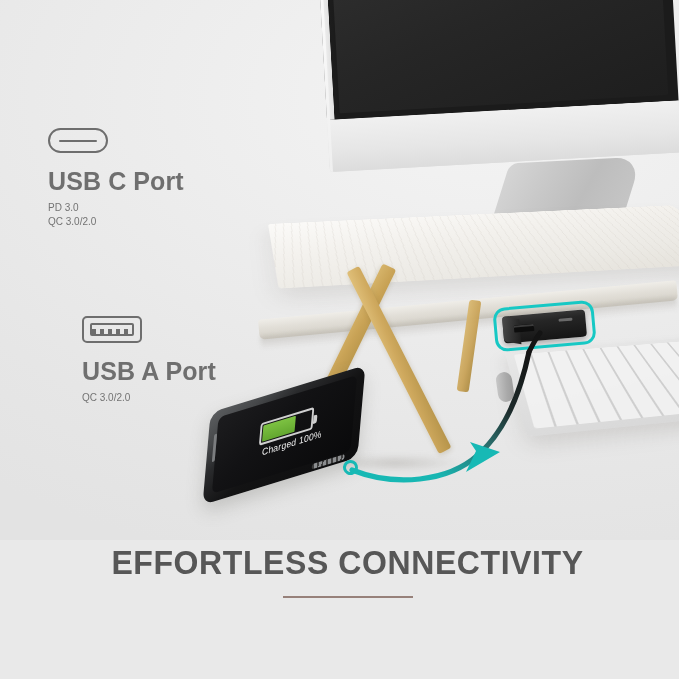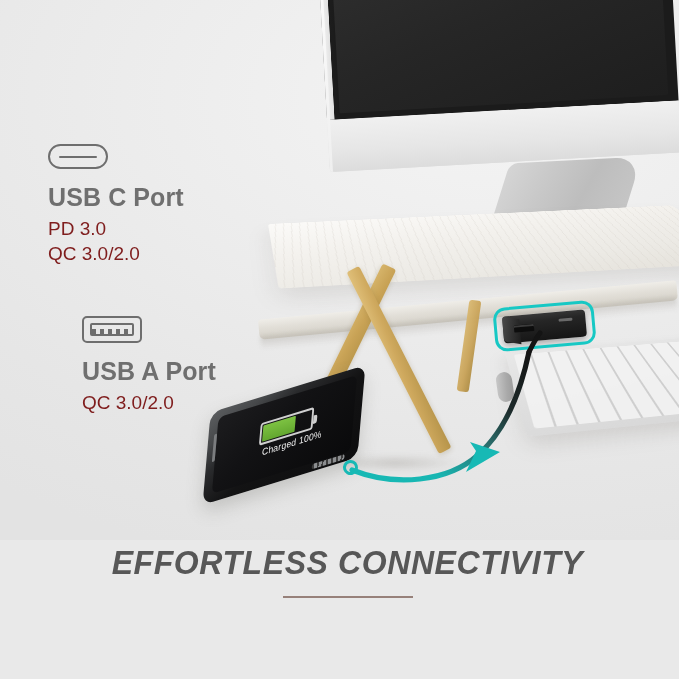--- a/index.html
+++ b/index.html
@@ -218,21 +218,21 @@
   
   .cable-svg { position: absolute; left: 0; top: 0; width: 679px; height: 540px; }
   .plug-ring {
     position: absolute; left: 343px; top: 460px; width: 15px; height: 15px;
     border: 3px solid #17b9b5; border-radius: 50%;
     transform: rotate(-18deg);
   }
 
   
   .feature { position: absolute; left: 48px; }
-  .feature-c { top: 144px; }
+  .feature-c { top: 128px; }
   .feature-a { top: 316px; margin-left: 34px; }
 
   .icon-usb-c {
     width: 60px; height: 25px;
     border: 2.4px solid #6e6e6e;
     border-radius: 13px;
     position: relative;
   }
   .icon-usb-c::after {
     content: ""; position: absolute; left: 9px; right: 9px; top: 50%;
@@ -253,26 +253,26 @@
     content: ""; position: absolute; left: 0; right: 0; bottom: 0; height: 5px;
     background: repeating-linear-gradient(90deg, #6e6e6e 0 4px, transparent 4px 8px);
   }
 
   .feature-title {
     margin-top: 14px;
     font-size: 25px; font-weight: bold; color: #6f6f6f;
     letter-spacing: .1px; white-space: nowrap;
   }
   .feature-spec {
-    margin-top: 6px; font-size: 19px; color: #7f1d1d; white-space: nowrap;
+    margin-top: 6px; font-size: 10px; color: #737373; white-space: nowrap;
   }
   .feature-spec + .feature-spec { margin-top: 3px; }
 
   
-  .caption { position: absolute; left: 16px; right: 0; top: 544px; text-align: center; font-style: italic; }
+  .caption { position: absolute; left: 16px; right: 0; top: 544px; text-align: center; }
   .caption-title {
     font-size: 33px; font-weight: bold; color: #575757;
     letter-spacing: .6px;
     transform: scaleX(.97);
   }
   .caption-divider {
     width: 130px; height: 1.6px; margin: 14px auto 0;
     background: #97817a;
   }
   .caption-sub {

